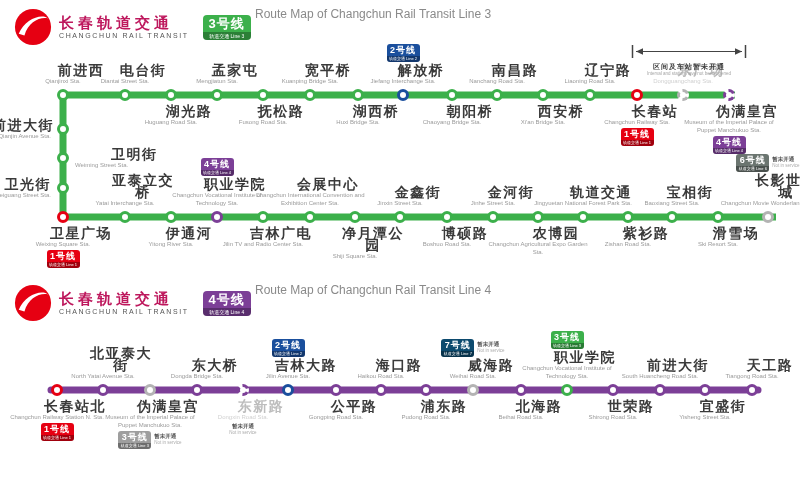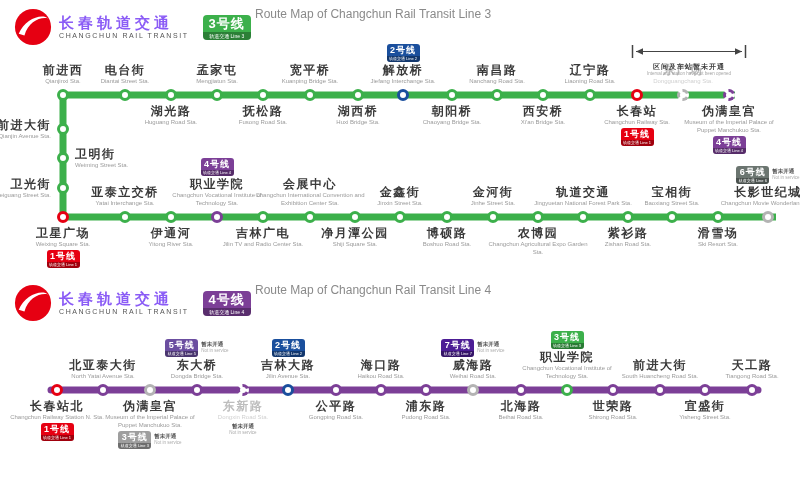--- a/index.html
+++ b/index.html
@@ -4,38 +4,38 @@
 <style>
   html,body{margin:0;padding:0;background:#fff;}
   #canvas{position:relative;width:800px;height:483px;background:#fff;overflow:hidden;
           font-family:"Liberation Sans","DejaVu Sans",sans-serif;}
   
   #tracks{position:absolute;left:0;top:0;z-index:1;}
   
   .header{position:absolute;left:14px;height:40px;z-index:5;display:flex;align-items:center;}
   .logo-svg{width:38px;height:38px;}
   .logotext{margin-left:7px;}
-  .logo-cn{font-size:15px;font-weight:bold;color:#8b5cf6;letter-spacing:4px;line-height:17px;white-space:nowrap;}
+  .logo-cn{font-size:15px;font-weight:bold;color:#be185d;letter-spacing:4px;line-height:17px;white-space:nowrap;}
   .logo-en{font-size:7px;color:#555;letter-spacing:1.6px;line-height:9px;white-space:nowrap;}
   .hbadge{margin-left:14px;width:48px;border-radius:4px;overflow:hidden;color:#fff;text-align:center;}
   .hbadge-num{font-size:13px;font-weight:bold;line-height:17px;letter-spacing:1px;}
   .hbadge-sub{font-size:5px;line-height:8px;background:rgba(0,0,0,.28);white-space:nowrap;}
   .titles{position:absolute;left:233px;top:0;width:560px;white-space:nowrap;display:flex;align-items:baseline;}
   .title-cn{font-size:17px;font-weight:bold;color:#1d1d1d;letter-spacing:2px;}
   .title-en{font-size:12px;color:#8a8a8a;margin-left:8px;}
   
   .st{position:absolute;width:0;height:0;z-index:3;}
   .dot{position:absolute;left:-6px;top:-6px;width:12px;height:12px;border-radius:50%;
        background:#fff;border:3px solid #3cb04b;box-sizing:border-box;}
   .lab{position:absolute;text-align:center;}
   .lab.above{left:-55px;width:110px;bottom:10px;}
   .lab.below{left:-55px;width:110px;top:10px;}
   .lab.left{right:12px;top:0;transform:translateY(-50%);text-align:right;width:max-content;max-width:95px;}
   .lab.right{left:12px;top:0;transform:translateY(-50%);text-align:left;width:max-content;max-width:95px;}
-  .cn{font-size:12px;font-weight:bold;color:#3a3a3a;letter-spacing:1.5px;line-height:12px;white-space:nowrap;}
+  .cn{font-size:14px;font-weight:bold;color:#3a3a3a;letter-spacing:1.5px;line-height:12px;white-space:nowrap;margin-left:36px;}
   .lab.above .cn,.lab.below .cn{white-space:normal;}
   .en{font-size:6px;color:#9a9a9a;line-height:8px;margin-top:1px;}
   .greylab .cn{color:#bdbdbd;}
   .greylab .en{color:#d0d0d0;}
   
   .badgerow{display:flex;justify-content:center;align-items:flex-start;gap:3px;margin:2px 0;}
   .badge{width:33px;border-radius:3px;overflow:hidden;color:#fff;flex:0 0 auto;}
   .badge-num{font-size:9px;font-weight:bold;line-height:12px;letter-spacing:1px;}
   .badge-sub{font-size:4px;line-height:6px;background:rgba(0,0,0,.3);white-space:nowrap;}
   .nis-side{text-align:left;padding-top:2px;}
@@ -417,30 +417,20 @@
             <div class="nis-side">
               <div class="nis-cn">暂未开通</div>
               <div class="nis-en">Not in service</div>
             </div>
           </div>
         </div>
       </div>
       <div class="st" style="left: 197px; top: 390px;">
         <div class="dot" style="border-color: rgb(124, 63, 151);"></div>
         <div class="lab above">
-          <div class="badgerow">
-            <div class="badge" style="background: rgb(107, 78, 160);">
-              <div class="badge-num">5号线</div>
-              <div class="badge-sub">轨道交通 Line 5</div>
-            </div>
-            <div class="nis-side">
-              <div class="nis-cn">暂未开通</div>
-              <div class="nis-en">Not in service</div>
-            </div>
-          </div>
           <div class="cn">东大桥</div>
           <div class="en">Dongda Bridge Sta.</div>
         </div>
       </div>
       <div class="st" style="left: 243px; top: 390px;">
         <div class="dot" style="border-color: rgb(124, 63, 151); border-style: dashed;"></div>
         <div class="lab below greylab">
           <div class="cn">东新路</div>
           <div class="en">Dongxin Road Sta.</div>
           <div class="nis-below">
@@ -480,21 +470,21 @@
         <div class="dot" style="border-color: rgb(124, 63, 151);"></div>
         <div class="lab below">
           <div class="cn">浦东路</div>
           <div class="en">Pudong Road Sta.</div>
         </div>
       </div>
       <div class="st" style="left: 473px; top: 390px;">
         <div class="dot" style="border-color: rgb(179, 179, 179);"></div>
         <div class="lab above">
           <div class="badgerow">
-            <div class="badge" style="background: #4c1d95;">
+            <div class="badge" style="background: #0c4a6e;">
               <div class="badge-num">7号线</div>
               <div class="badge-sub">轨道交通 Line 7</div>
             </div>
             <div class="nis-side">
               <div class="nis-cn">暂未开通</div>
               <div class="nis-en">Not in service</div>
             </div>
           </div>
           <div class="cn">威海路</div>
           <div class="en">Weihai Road Sta.</div>

